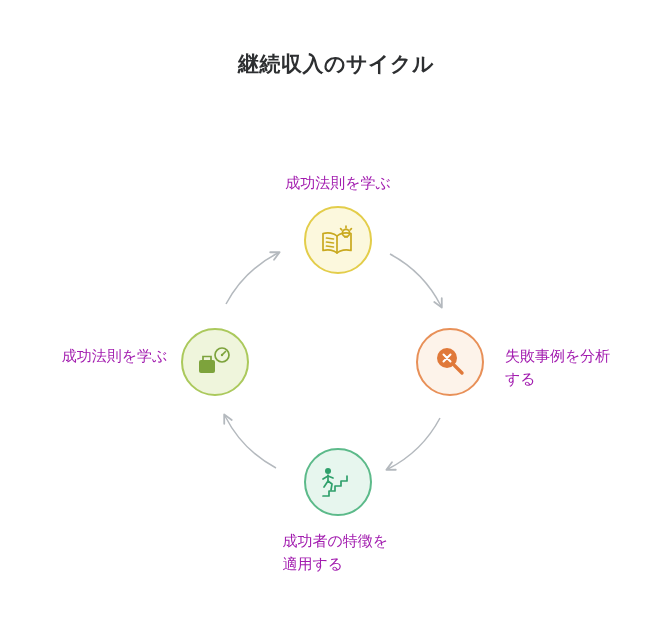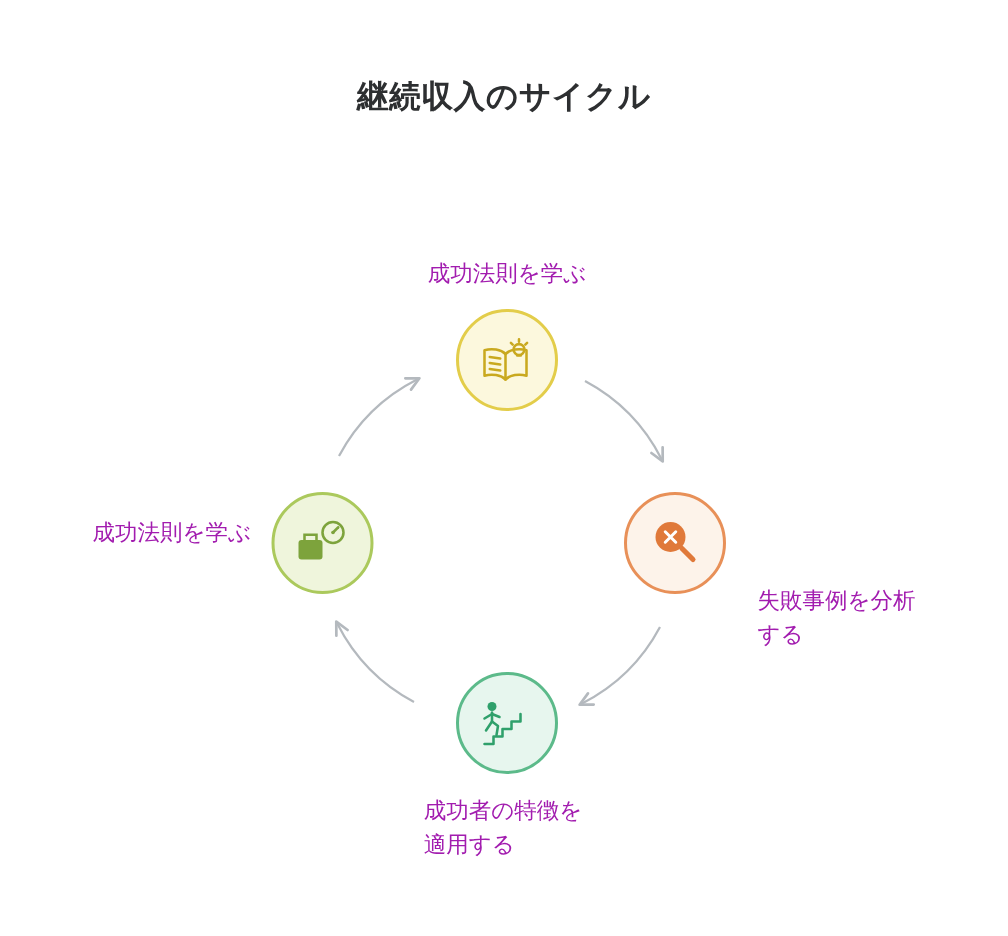--- a/index.html
+++ b/index.html
@@ -36,21 +36,20 @@
     top: 171px;
     transform: translateX(-50%);
     white-space: nowrap;
     text-align: center;
   }
   .label-right {
     left: 505px;
     top: 344px;
     width: 7.4em;
     text-align: left;
-    margin-top: 45px;
   }
   .label-bottom {
     left: 338px;
     top: 529px;
     transform: translateX(-50%);
     width: 7.4em;
     text-align: left;
   }
   .label-left {
     left: 170px;

